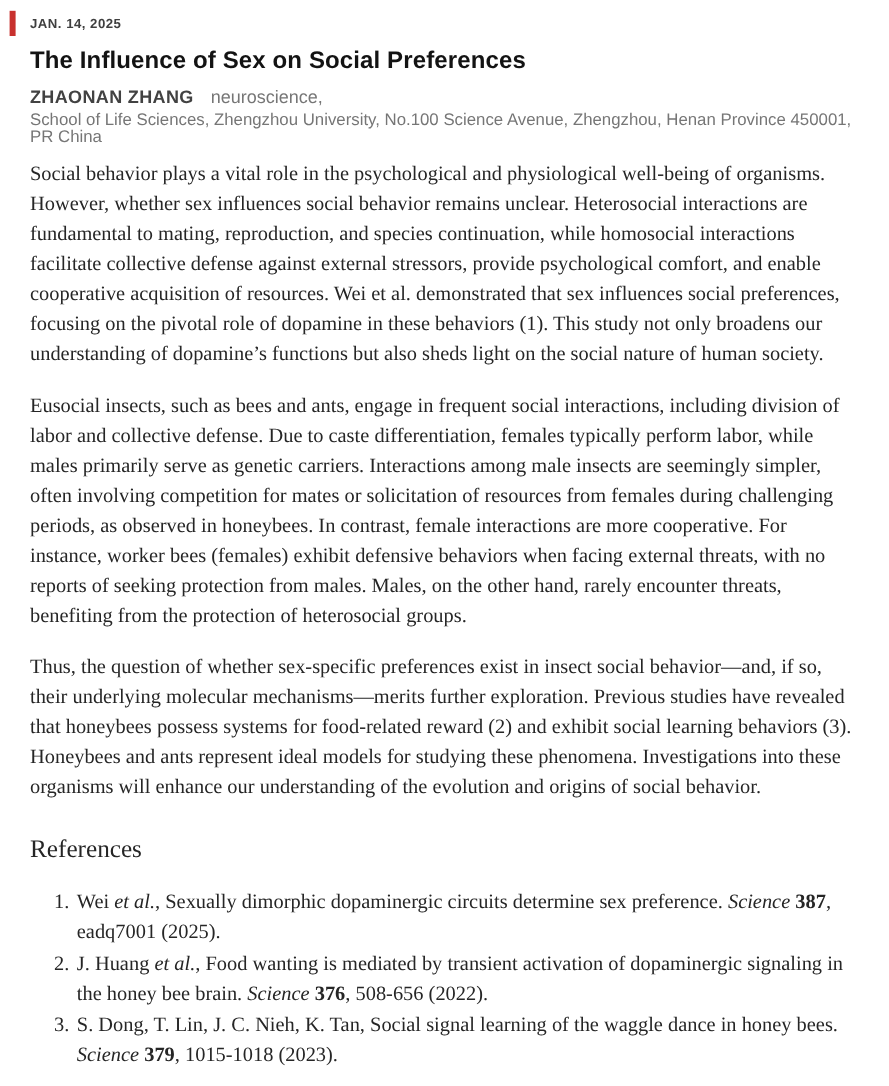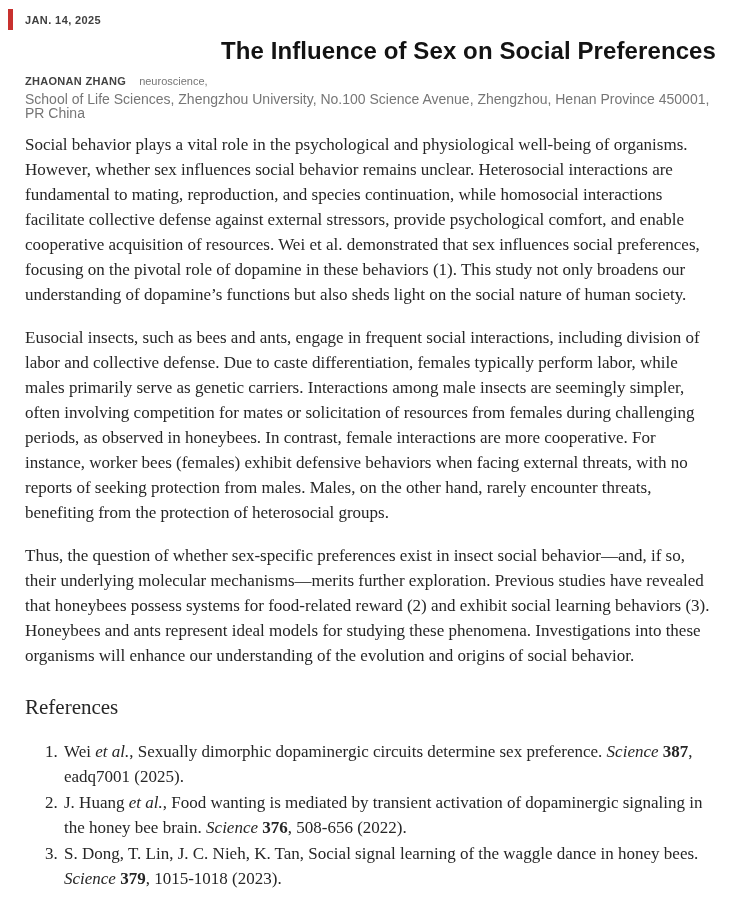--- a/index.html
+++ b/index.html
@@ -31,31 +31,30 @@
     margin-right: 12px;
     flex: 0 0 auto;
   }
   .date {
     font-size: 11px;
     font-weight: 700;
     color: #3f3f3f;
     letter-spacing: 0.4px;
   }
   h1.title {
-    font-size: 24px;
+    font-size: 20px;
     line-height: 24px;
     font-weight: 700;
     color: #131313;
     margin: 9px 0 0 0;
     letter-spacing: 0.1px;
-    text-align: right;
   }
   .byline {
     margin-top: 12px;
-    font-size: 11px;
+    font-size: 15px;
     line-height: 13px;
   }
   .author {
     font-weight: 700;
     color: #424242;
     letter-spacing: 0.3px;
     margin-right: 10px;
   }
   .role { color: #767676; }
   .affiliation {

